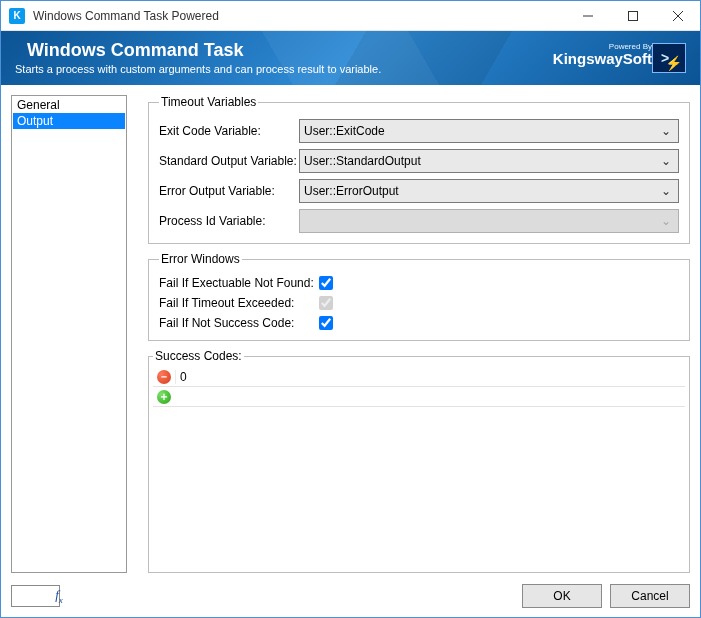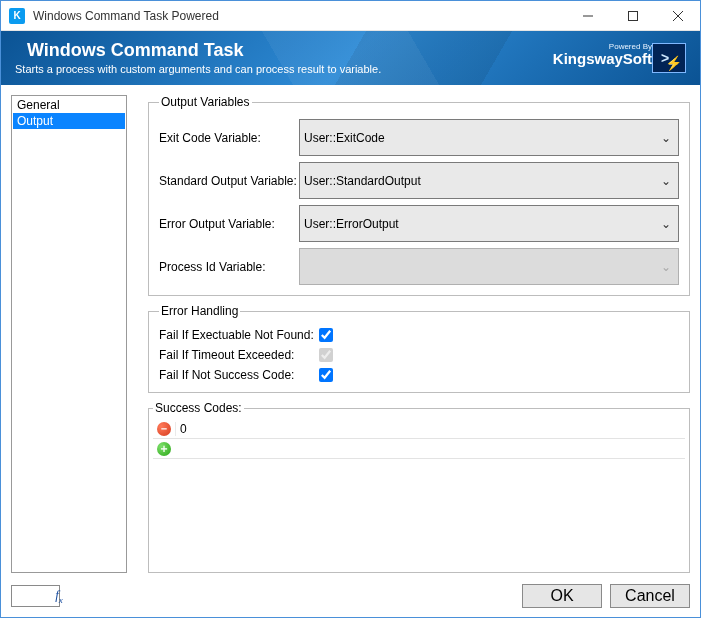--- a/index.html
+++ b/index.html
@@ -135,21 +135,21 @@
     align-items: center;
     margin-top: 6px;
   }
   .row:first-of-type { margin-top: 4px; }
   .lbl {
     width: 140px;
     font-size: 12px;
   }
   .combo {
     flex: 1;
-    height: 37px;
+    height: 24px;
     background: #e9e9e9;
     border: 1px solid #7a7a7a;
     display: flex;
     align-items: center;
     padding: 0 4px;
     font-size: 12px;
     position: relative;
   }
   .combo.disabled {
     background: #dcdcdc;
@@ -217,21 +217,21 @@
     font-family: "Times New Roman", serif;
     font-size: 13px;
     color:#1a4ea0;
     padding-left:47px;
   }
   .footer .spacer { flex:1; }
   .btn {
     width: 80px; height: 24px;
     border:1px solid #8a8a8a;
     background:#e6e6e6;
-    font-size:16px;
+    font-size:12px;
     margin-left: 8px;
     cursor:default;
   }
 </style>
 </head>
 <body>
 
 <div class="titlebar">
   <div class="app-icon">K</div>
   <div class="title">Windows Command Task Powered</div>
@@ -272,21 +272,21 @@
 
 <div class="content">
   <div class="nav">
     <div class="nav-item">General</div>
     <div class="nav-item selected">Output</div>
   </div>
 
   <div class="main">
 
     <fieldset>
-      <legend>Output Variables</legend>
+      <legend>Timeout Variables</legend>
 
       <div class="row">
         <div class="lbl">Exit Code Variable:</div>
         <div class="combo">
           <span class="val">User::ExitCode</span>
           <span class="arrow">⌄</span>
         </div>
       </div>
 
       <div class="row">
@@ -308,21 +308,21 @@
       <div class="row">
         <div class="lbl">Process Id Variable:</div>
         <div class="combo disabled">
           <span class="val"></span>
           <span class="arrow">⌄</span>
         </div>
       </div>
     </fieldset>
 
     <fieldset>
-      <legend>Error Handling</legend>
+      <legend>Error Windows</legend>
 
       <div class="row">
         <div class="lbl" style="width:160px">Fail If Exectuable Not Found:</div>
         <div class="chk">
             <input type="checkbox" checked="" style="">
           </div>
       </div>
       <div class="row">
         <div class="lbl" style="width:160px">Fail If Timeout Exceeded:</div>
         <div class="chk">

